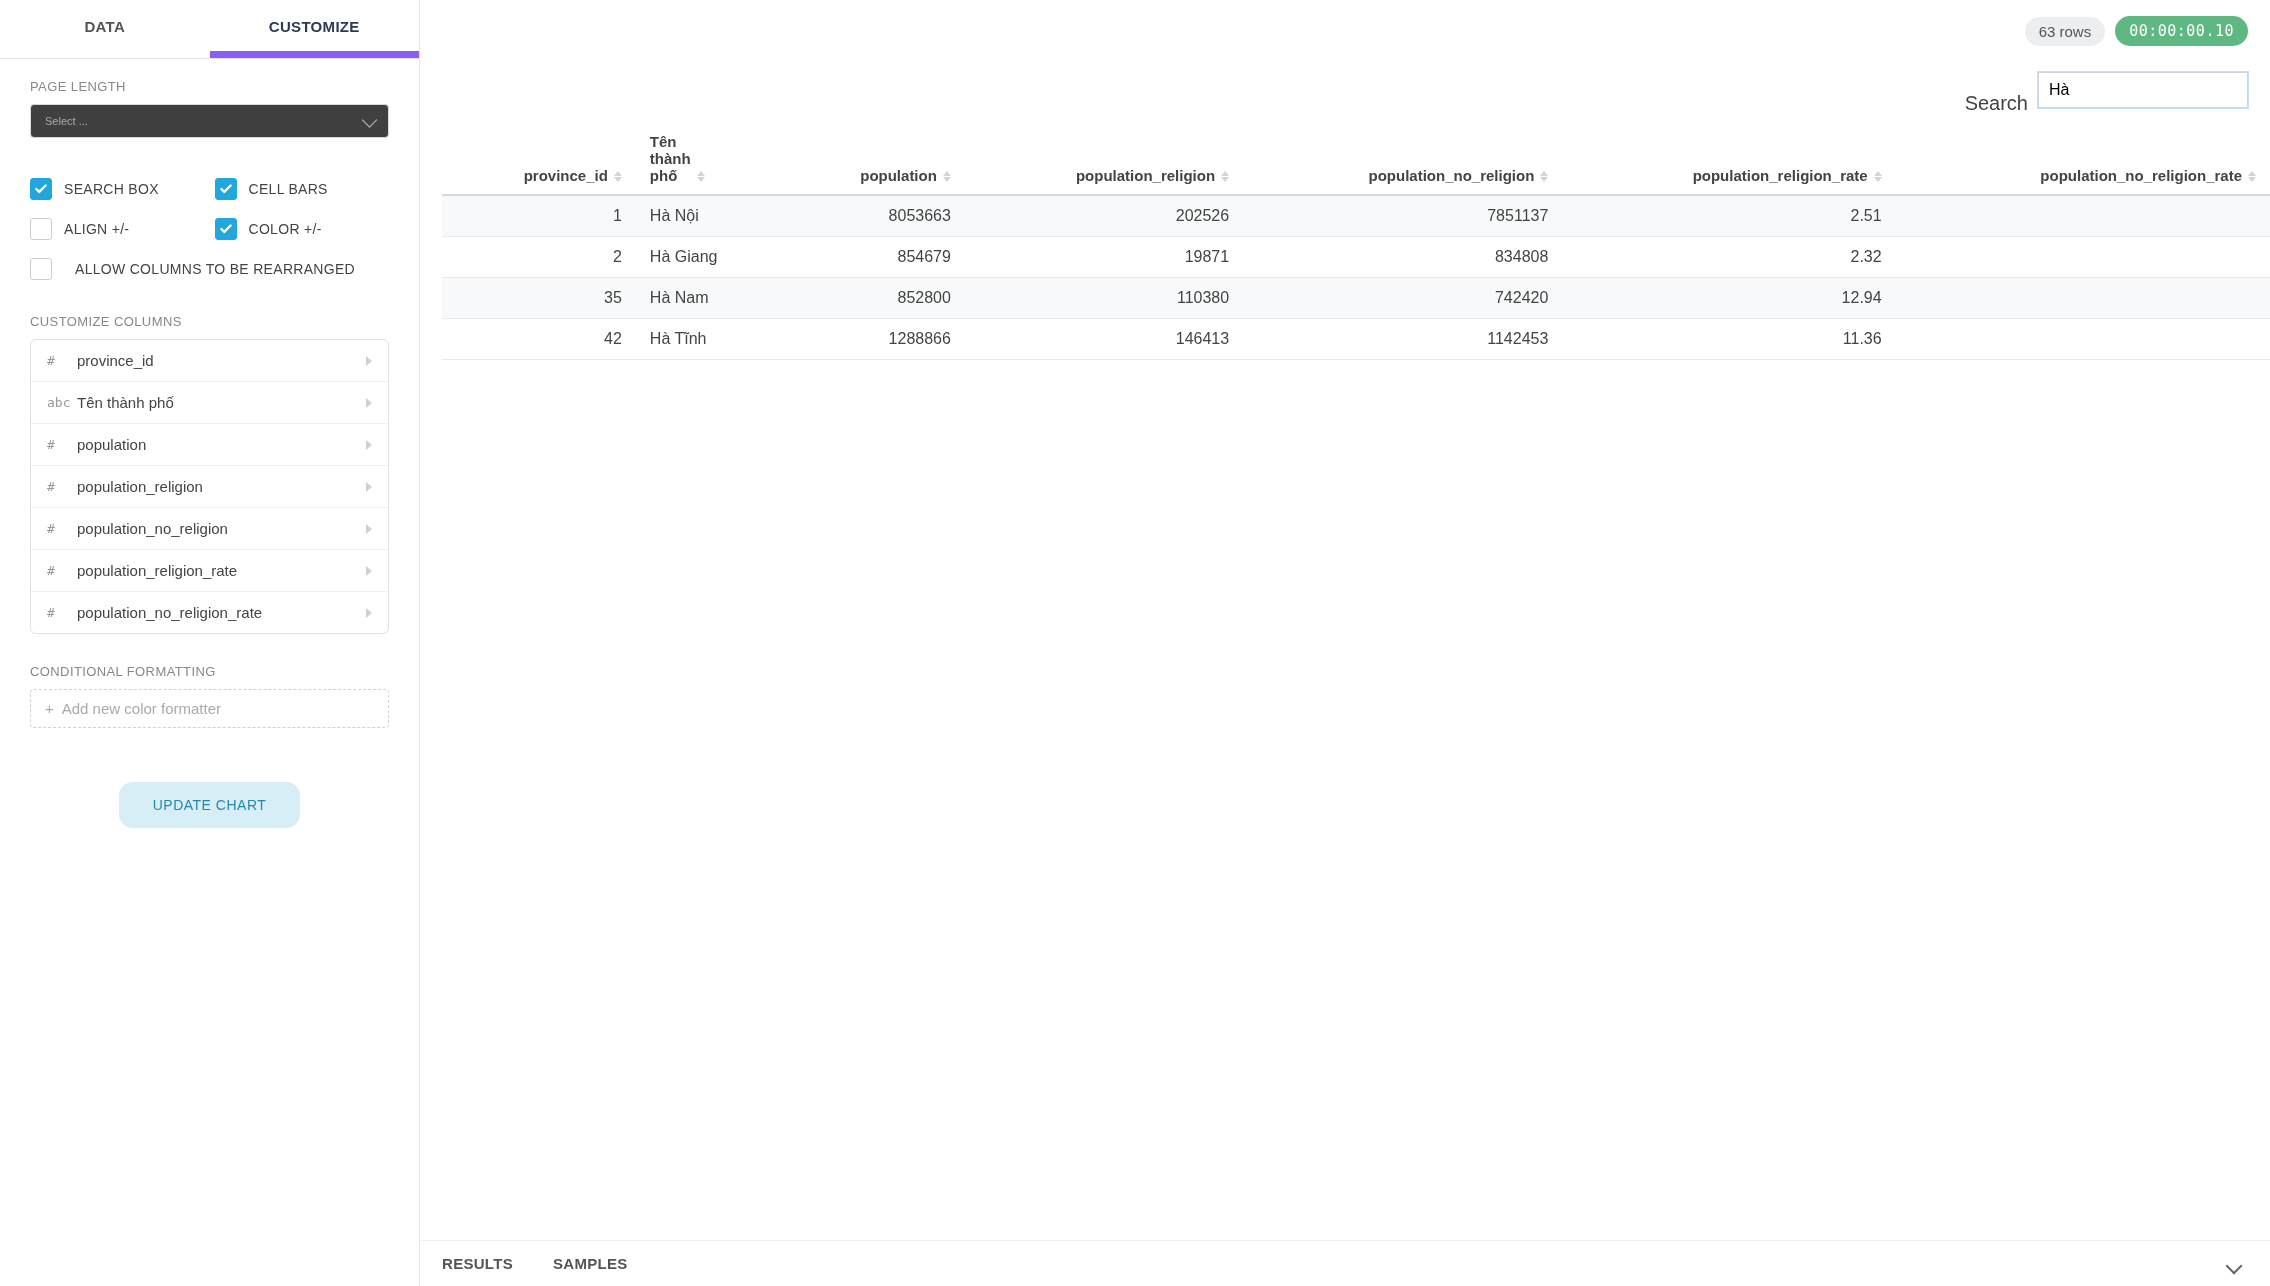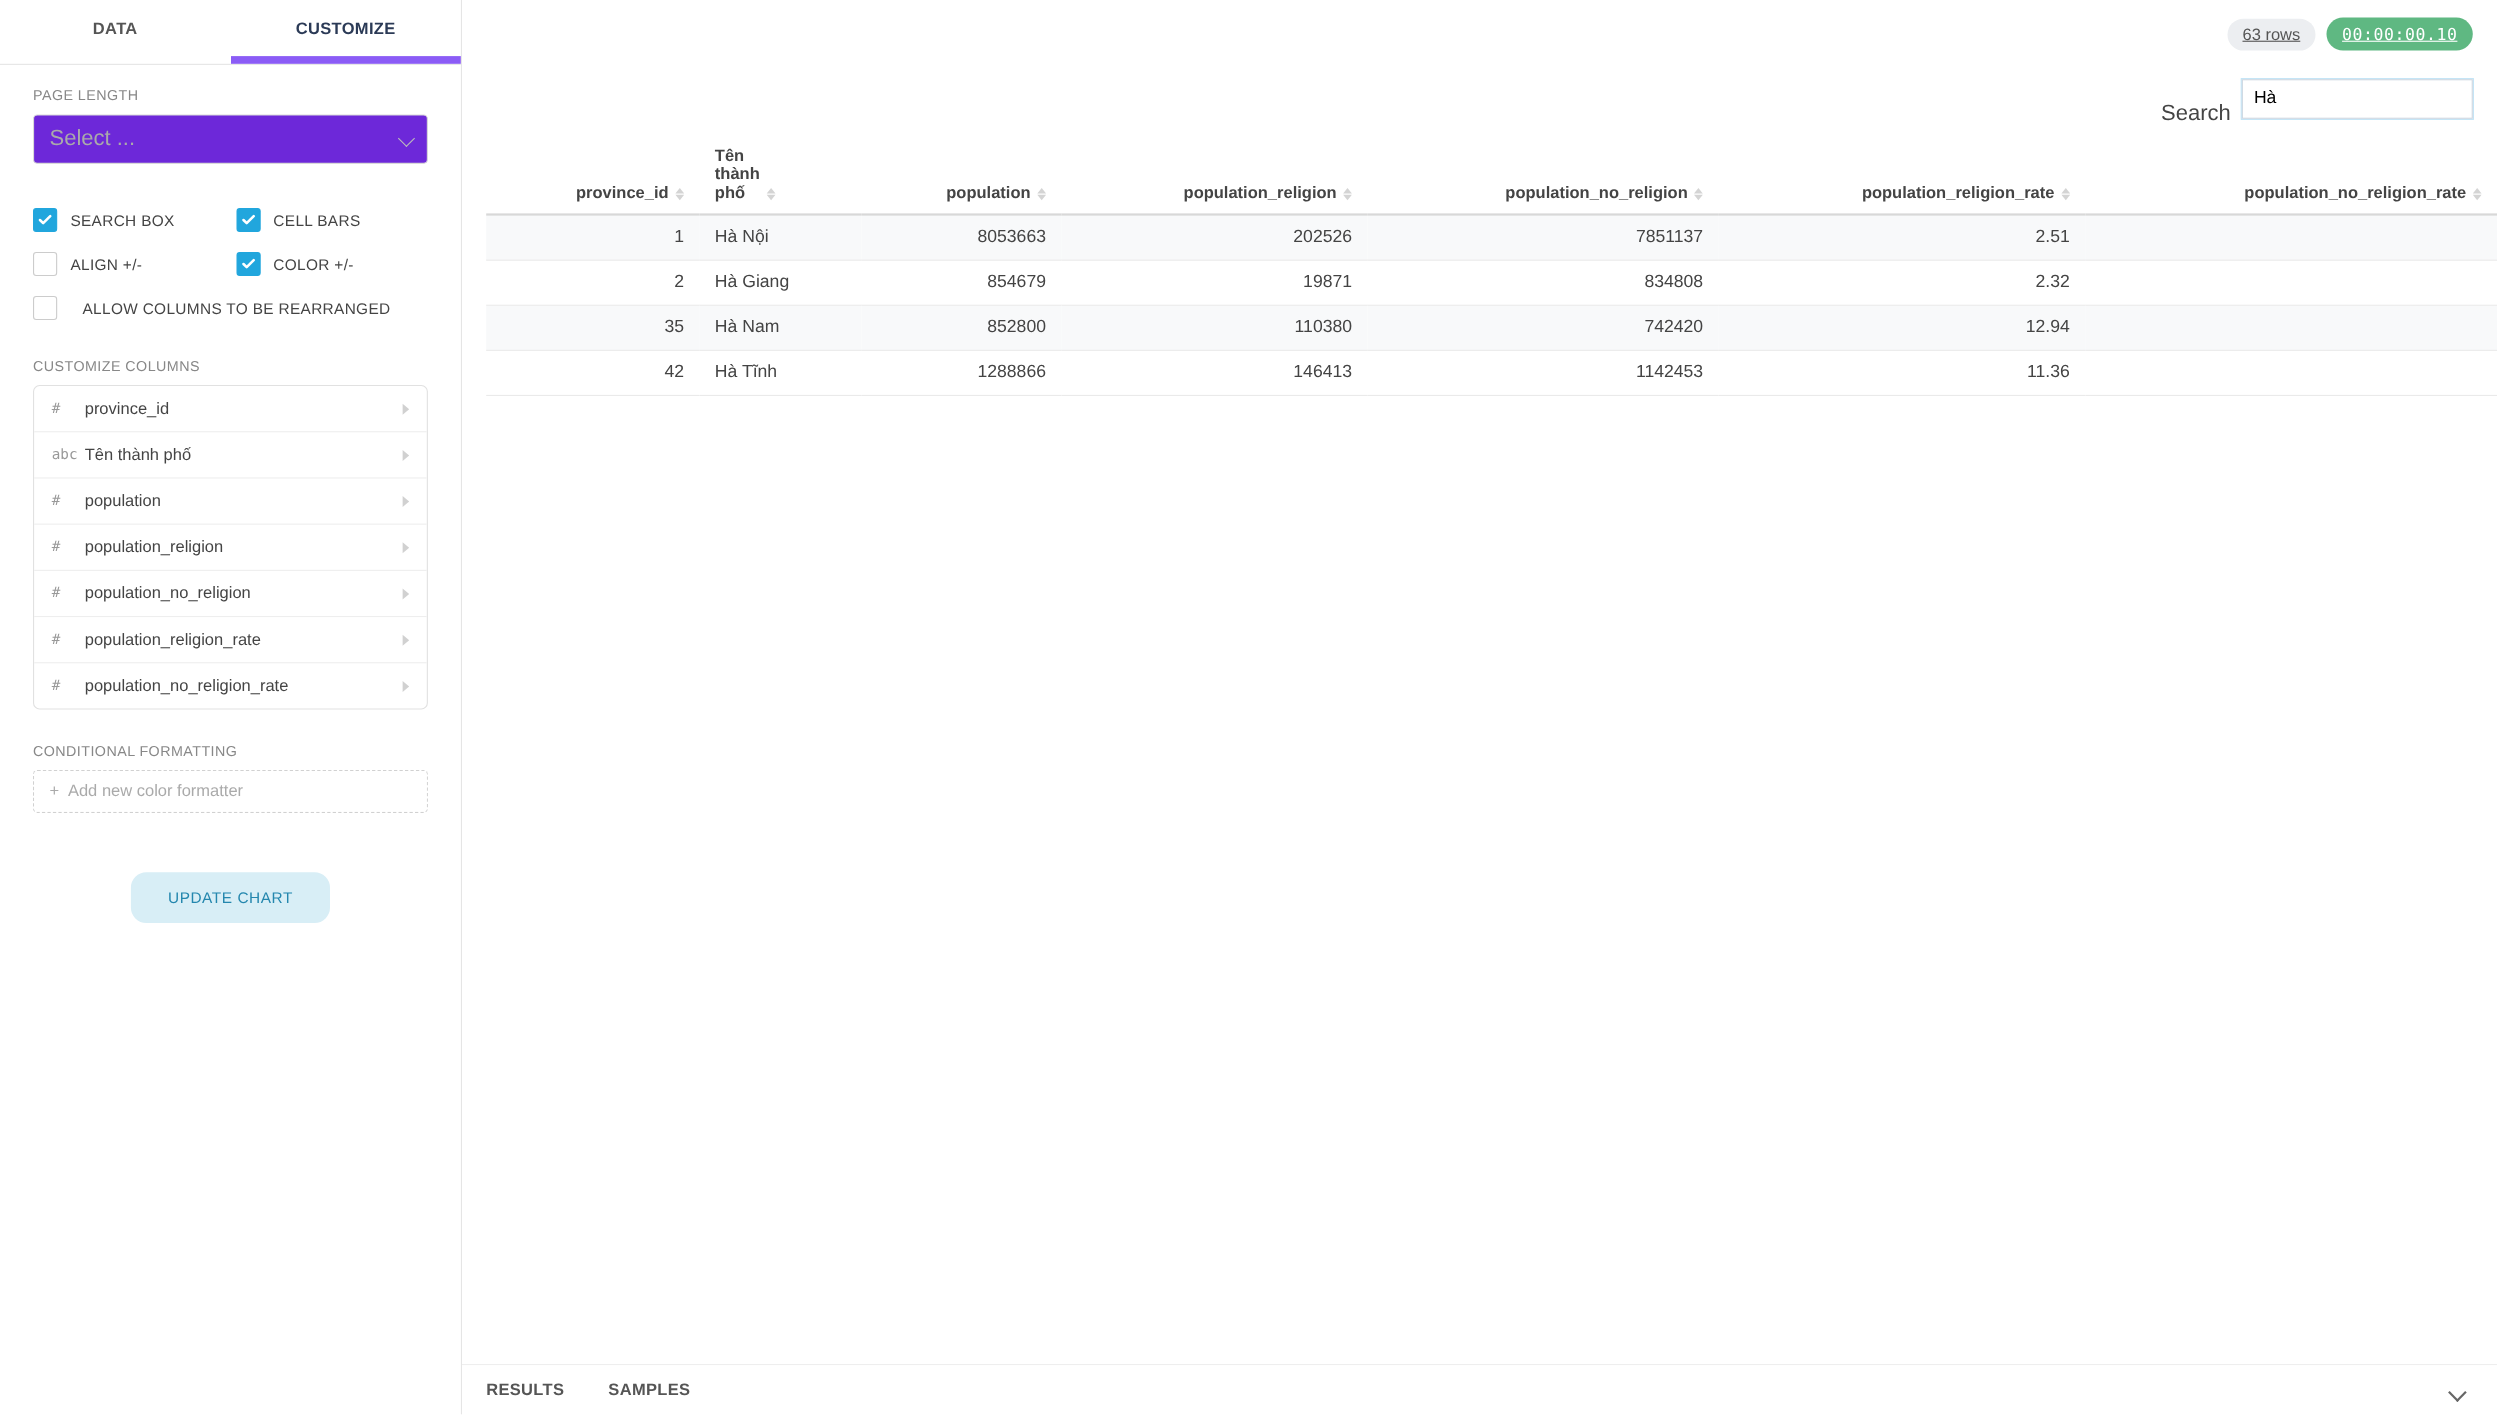--- a/index.html
+++ b/index.html
@@ -47,23 +47,23 @@
     }
     .select-wrap {
       position: relative;
       margin-bottom: 6px;
     }
     .select-box {
       width: 100%;
       border: 1px solid #d9d9d9;
       border-radius: 4px;
       padding: 10px 35px 10px 14px;
-      font-size: 20px;
+      font-size: 11px;
       color: #aaa;
-      background: #6d28d9;
+      background: #404040;
       cursor: pointer;
     }
     .chevron-down {
       position: absolute;
       right: 14px;
       top: 50%;
       width: 11px;
       height: 11px;
       transform: translateY(-60%) rotate(45deg);
       border-right: 1.5px solid #bbb;
@@ -170,21 +170,20 @@
       display: flex;
       justify-content: flex-end;
       align-items: center;
       gap: 10px;
       padding: 0 22px;
     }
     .pill {
       padding: 6px 14px;
       border-radius: 18px;
       font-size: 15px;
-      text-decoration: underline;
     }
     .pill-gray { background: #eceef1; color: #555; }
     .pill-green {
       background: #5fb882;
       color: #fff;
       font-family: Menlo, Consolas, monospace;
       letter-spacing: 0.5px;
     }
     .searchbar {
       display: flex;

